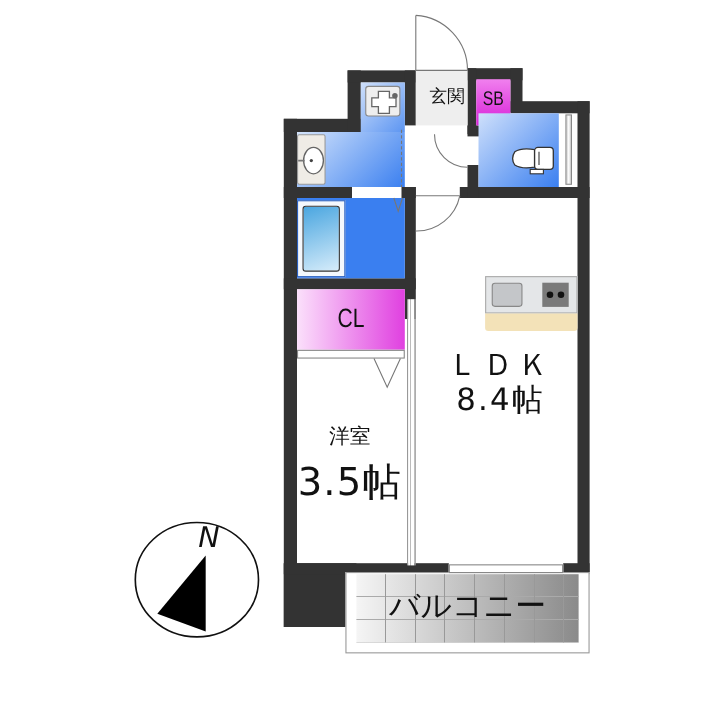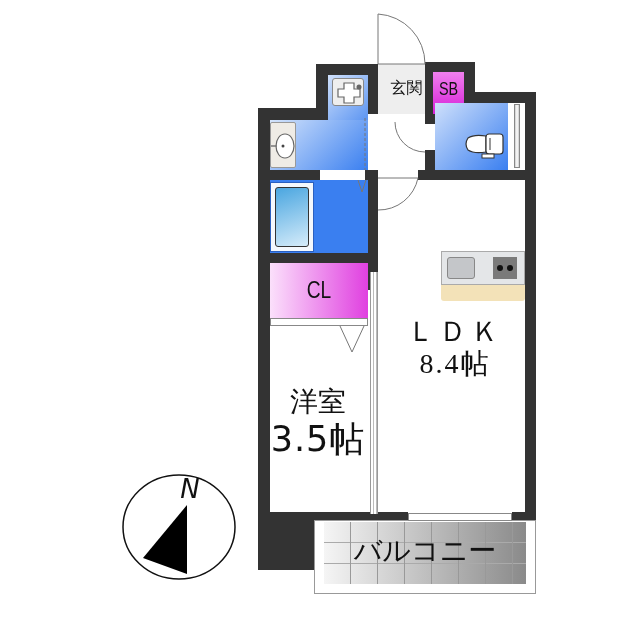--- a/index.html
+++ b/index.html
@@ -82,22 +82,22 @@
 <div class="abs" style="left:447px;top:257px;width:28px;height:22px;background:#c4c6c9;border:1px solid #888;border-radius:3px;"></div>
 <div class="abs" style="left:493px;top:257px;width:24px;height:22px;background:#7a7a7a;">
   <svg width="24" height="22" viewBox="0 0 24 22">
       <circle cx="7" cy="11" r="3" fill="#111"></circle>
       <circle cx="17" cy="11" r="3" fill="#111"></circle>
     </svg>
 </div>
 <div class="abs" style="left:441px;top:285px;width:84px;height:16px;background:#f3e2b8;border-radius:0 0 3px 3px;"></div>
 
 <div class="label" style="left:400px;top:318px;width:110px;font-size:28px;letter-spacing:4px;">ＬＤＫ</div>
-<div class="label" style="left:400px;top:350px;width:110px;font-size:28px;letter-spacing:2px;font-family:Liberation Serif, serif;">8.4帖</div>
-<div class="label" style="left:272px;top:388px;width:92px;font-size:28px;">洋室</div>
+<div class="label" style="left:400px;top:350px;width:110px;font-size:28px;letter-spacing:2px;">8.4帖</div>
+<div class="label" style="left:272px;top:388px;width:92px;font-size:19px;">洋室</div>
 <div class="label" style="left:270px;top:422px;width:96px;font-size:35px;letter-spacing:1px;">3.5帖</div>
 
 <div class="abs" style="left:314px;top:520px;width:222px;height:74px;border:1px solid #999;background:#fff;"></div>
 <div class="abs" style="left:324px;top:522px;width:202px;height:62px;background:linear-gradient(90deg,#f5f5f5 0%,#8a8a8a 100%);
   background-image:linear-gradient(90deg,rgba(0,0,0,0) 0,rgba(0,0,0,0) 100%),repeating-linear-gradient(90deg,transparent 0 26px,#999 26px 27px),repeating-linear-gradient(0deg,transparent 0 20px,#aaa 20px 21px),linear-gradient(90deg,#f5f5f5 0%,#8a8a8a 100%);"></div>
 <div class="abs" style="left:408px;top:513px;width:104px;height:8px;border:1px solid #888;background:#fff;"></div>
 <div class="label" style="left:324px;top:537px;width:202px;font-size:28px;text-align:center;">バルコニー</div>
 
 <svg width="640" height="640">
   <g fill="none" stroke="#777" stroke-width="1">

